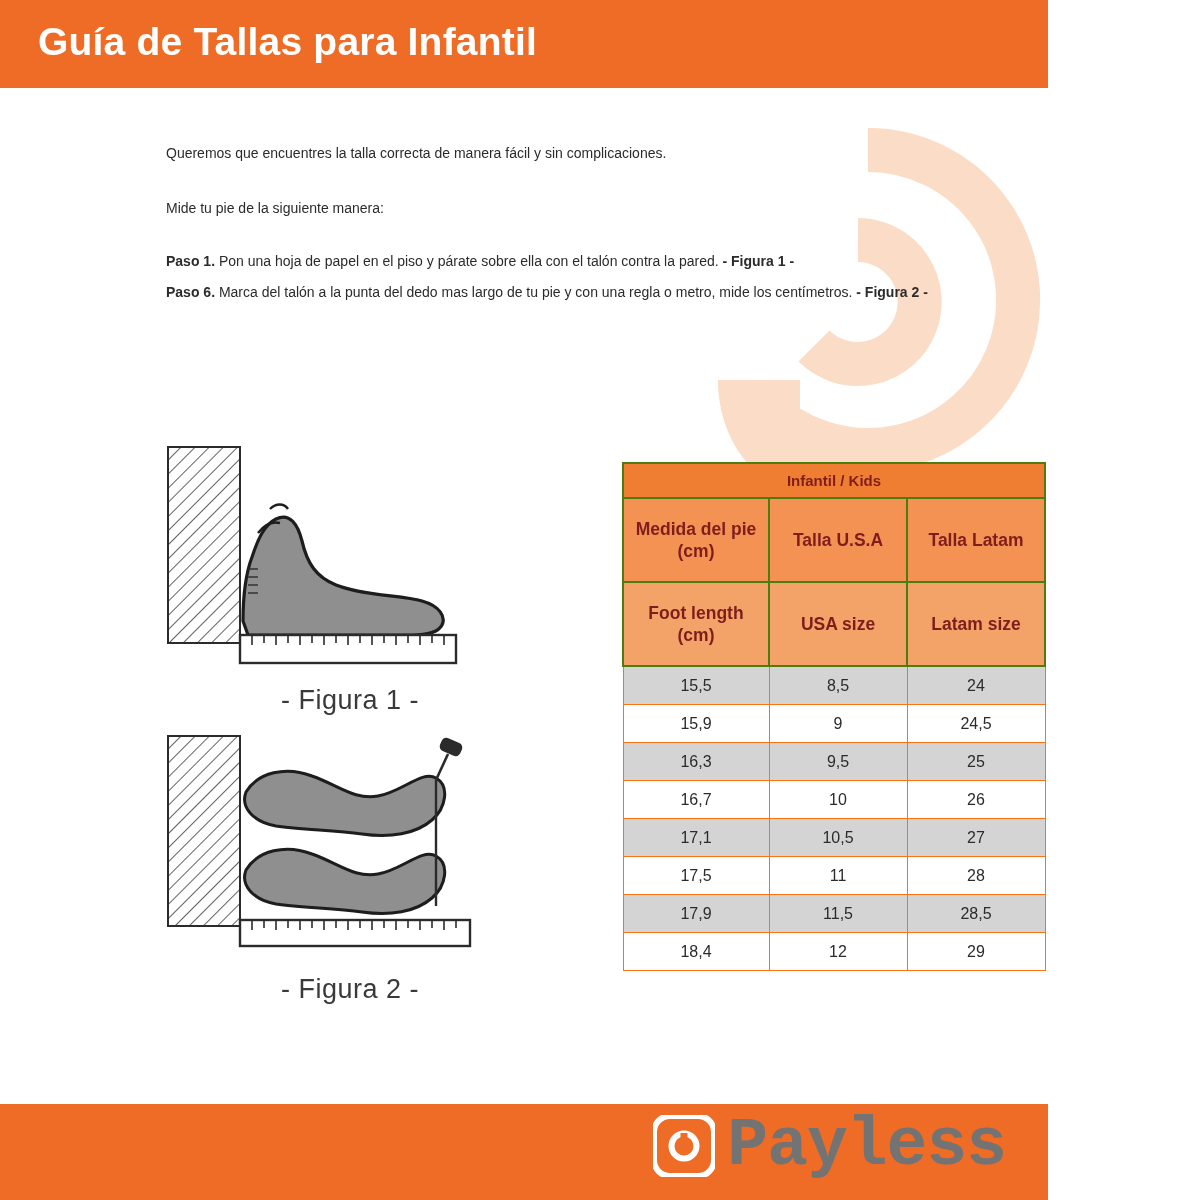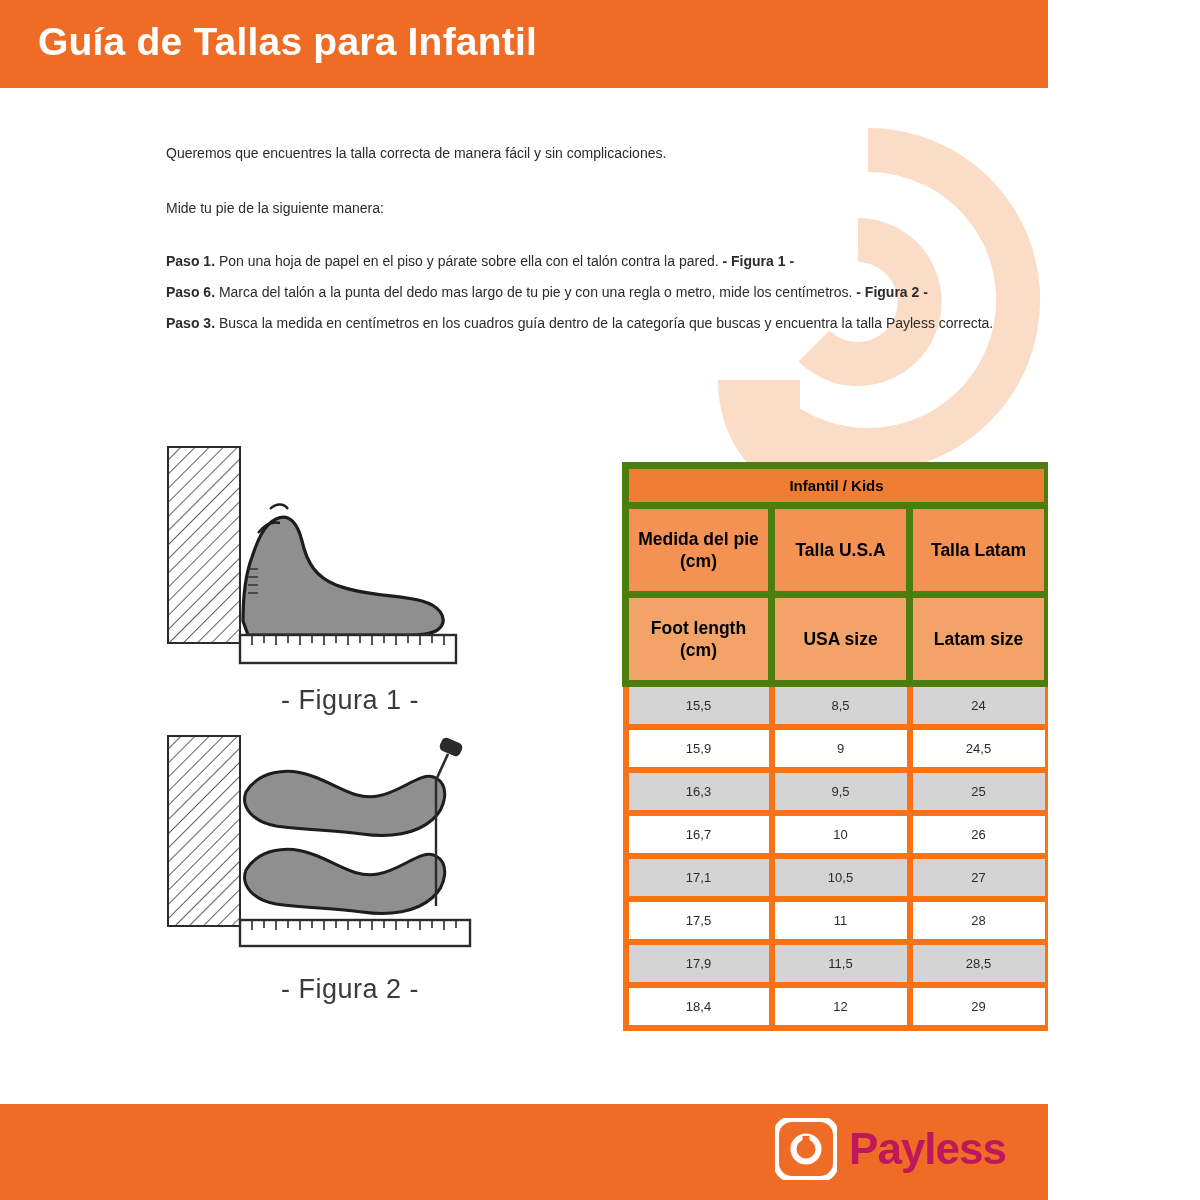--- a/index.html
+++ b/index.html
@@ -87,23 +87,23 @@
   
   .size-table {
     position: absolute;
     left: 622px;
     top: 462px;
     width: 422px;
     border-collapse: collapse;
     table-layout: fixed;
   }
   .size-table th, .size-table td {
-    border: 7px solid #4d7c0f;
+    border: 2px solid #4d7c0f;
     text-align: center;
-    color: #000000;
+    color: #7f1d1d;
   }
   .size-table .hdr-top th {
     background: #ef7e33;
     font-size: 15px;
     font-weight: bold;
     padding: 8px 4px;
   }
   .size-table .hdr-es th {
     background: #f49254;
     font-size: 17.5px;
@@ -115,23 +115,23 @@
   .size-table .hdr-en th {
     background: #f4a368;
     font-size: 17.5px;
     font-weight: bold;
     padding: 10px 6px;
     line-height: 22px;
     height: 62px;
   }
   .size-table td {
     color: #2b2b2b;
-    font-size: 13px;
+    font-size: 16px;
     padding: 9px 4px;
-    border: 6px solid #f97316;
+    border: 1px solid #f97316;
     height: 19px;
   }
   .size-table tr.odd td { background: #d4d4d4; }
   .size-table tr.even td { background: #ffffff; }
   .size-table col.c1 { width: 146px; }
   .size-table col.c2 { width: 138px; }
   .size-table col.c3 { width: 138px; }
 
   
   .footer-bar {
@@ -143,25 +143,26 @@
   }
   .footer-logo {
     position: absolute;
     right: 42px;
     bottom: 20px;
     display: flex;
     align-items: center;
     gap: 12px;
   }
   .footer-logo-text {
-    font-size: 44px;
-    font-weight: bold;
-    color: #be185d;
+    font-size: 68px;
+    font-weight: bold;
+    color: #737373;
     letter-spacing: -1px;
     line-height: 1;
+    font-family: Liberation Mono, monospace;
   }
 </style>
 </head>
 <body>
 
 <div class="page">
 
   <svg class="watermark" viewBox="0 0 520 560">
     <g fill="none" stroke="#fbdcc6" stroke-width="44">
       <path d="M300 70 a150 150 0 1 1 -106 256"></path>
@@ -174,21 +175,20 @@
   <div class="header-bar"></div>
   <div class="header-title">Guía de Tallas para Infantil</div>
 
   <div class="intro">
     <p>Queremos que encuentres la talla correcta de manera fácil y sin complicaciones.</p>
     <div class="gap"></div>
     <p>Mide tu pie de la siguiente manera:</p>
     <div class="gap2"></div>
     <p><b>Paso 1.</b><span> Pon una hoja de papel en el piso y párate sobre ella con el talón contra la pared. </span><b>- Figura 1 -</b></p>
     <p><b>Paso 6.</b><span> Marca del talón a la punta del dedo mas largo de tu pie y con una regla o metro, mide los centímetros. </span><b>- Figura 2 -</b></p>
-    <p><b>Paso 3.</b><span> Busca la medida en centímetros en los cuadros guía dentro de la categoría que buscas y encuentra la talla Payless correcta.</span></p>
   </div>
 
   <div class="figures">
 
     <div class="fig-block">
       <svg width="420" height="230" viewBox="0 0 420 230">
         <defs>
           <pattern id="hatch1" width="10" height="10" patternTransform="rotate(45)" patternUnits="userSpaceOnUse">
             <line x1="0" y1="0" x2="0" y2="10" stroke="#3a3a3a" stroke-width="1.6"></line>
           </pattern>

